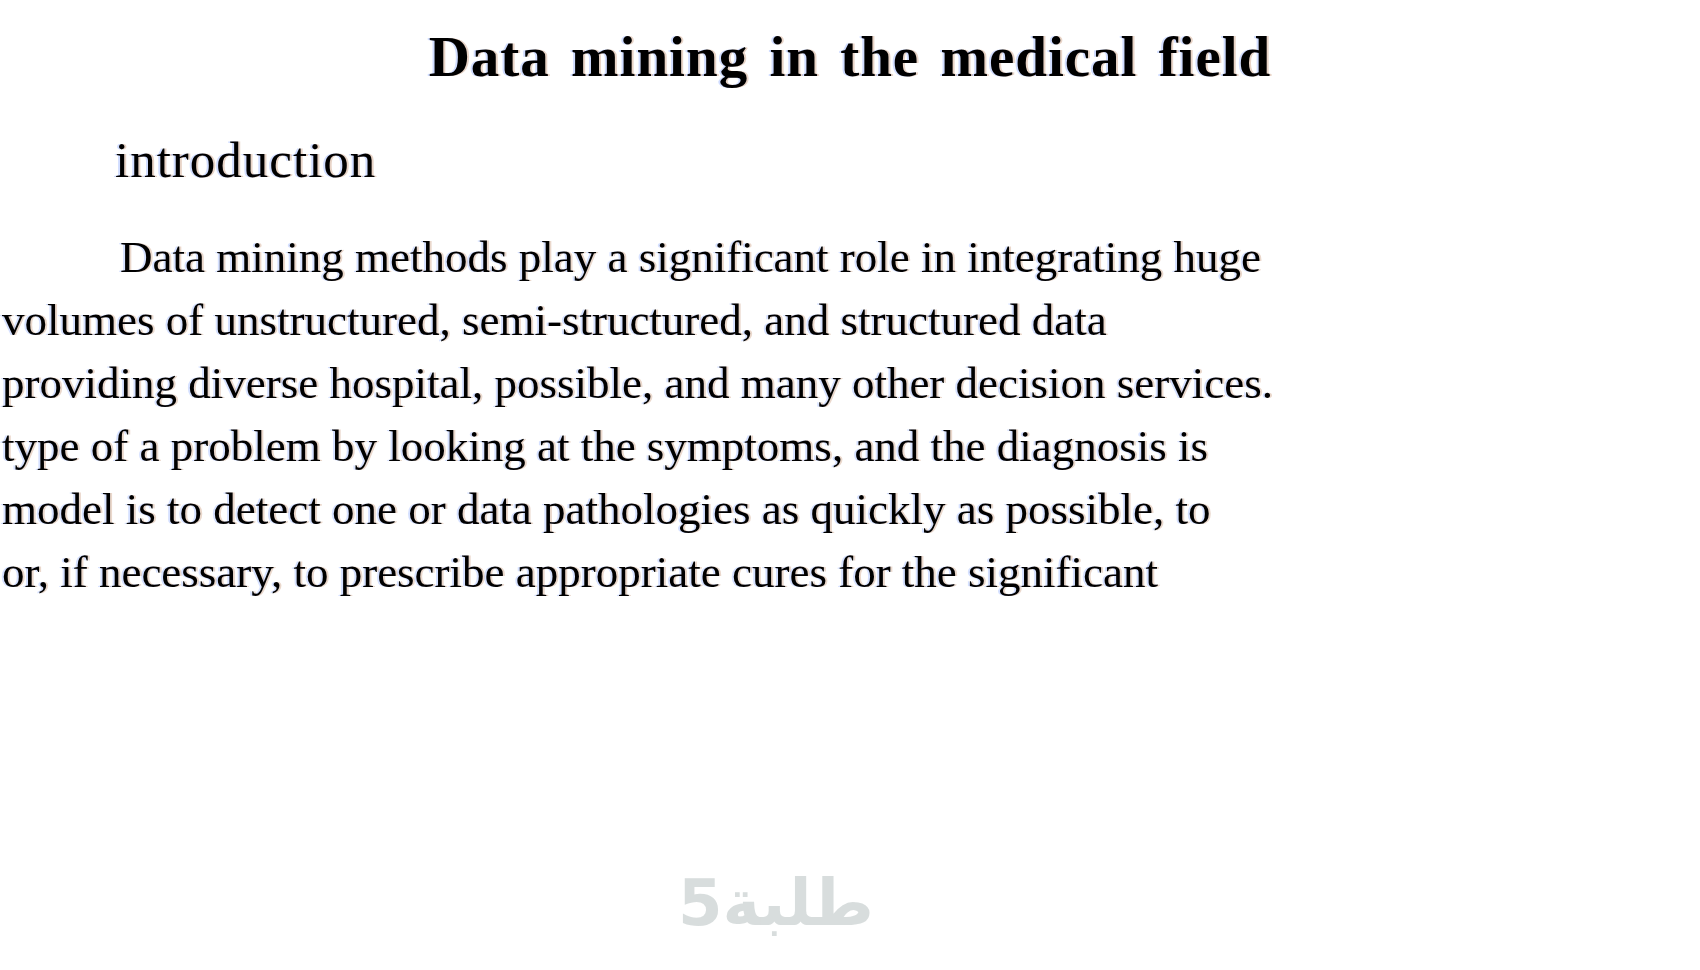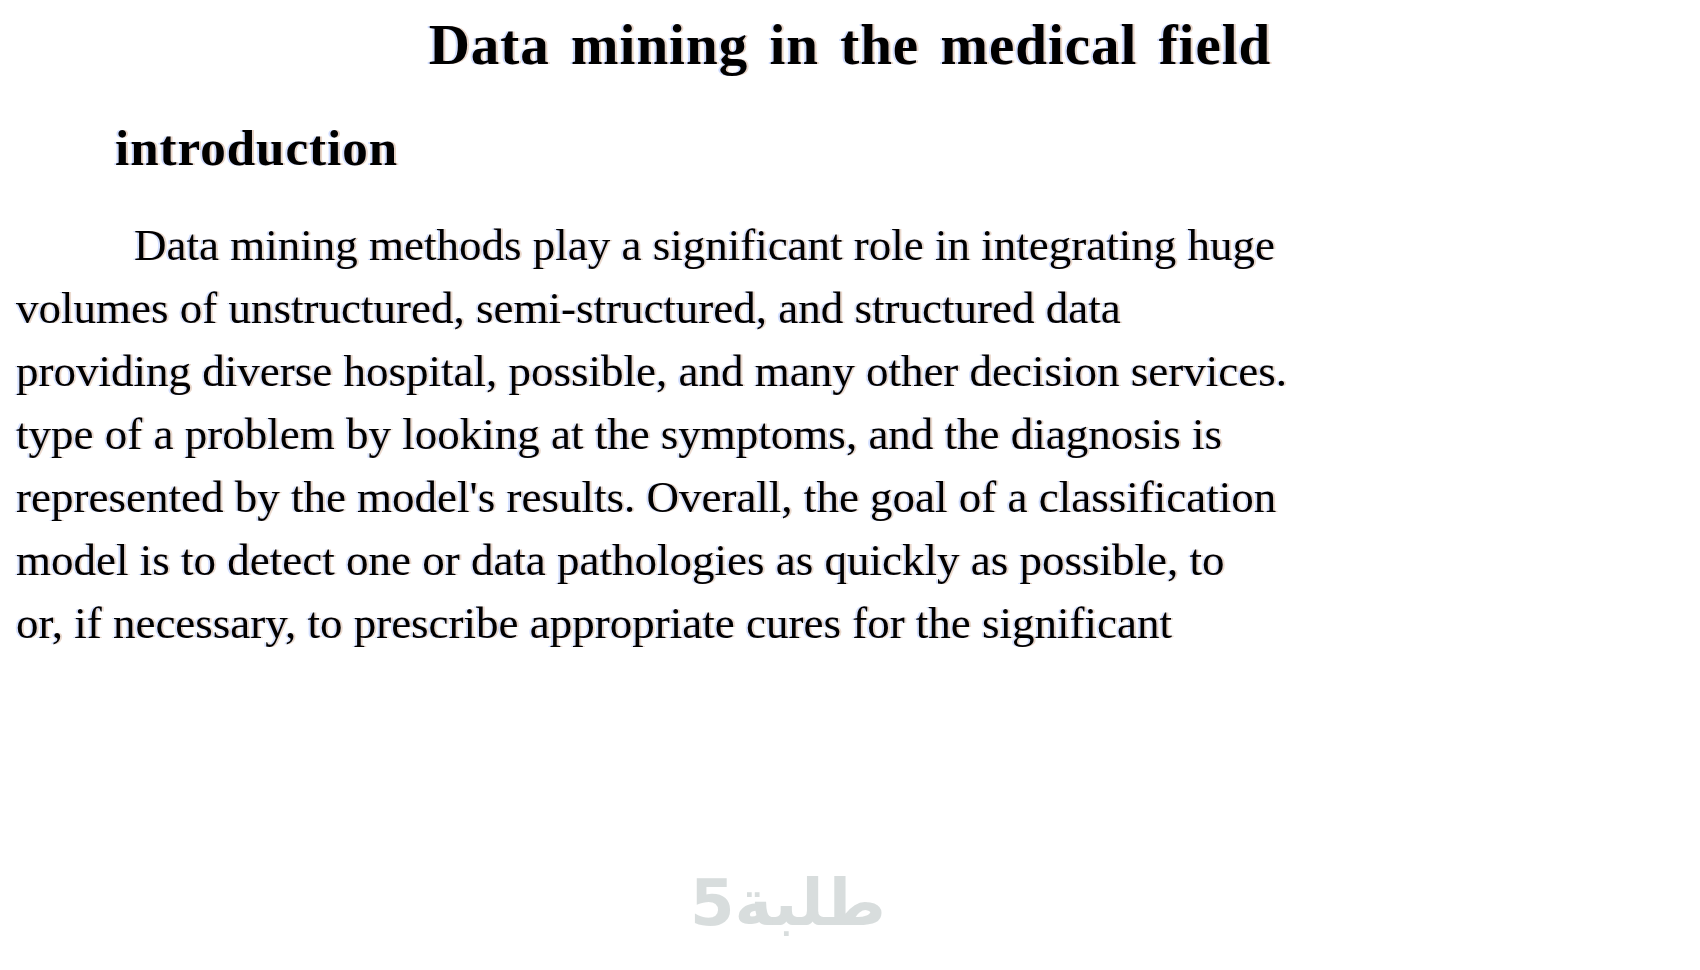--- a/index.html
+++ b/index.html
@@ -16,44 +16,44 @@
     color: #000000;
   }
   .page {
     position: relative;
     width: 1700px;
     height: 970px;
     background: #ffffff;
   }
   .doc-title {
     margin: 0;
-    padding-top: 12px;
+    padding-top: 24px;
     text-align: center;
     font-weight: bold;
     font-size: 57px;
     line-height: 66px;
     letter-spacing: 1px;
     word-spacing: 6px;
     text-shadow: -2px 0 0 rgba(70,120,255,0.25), 2px 0 0 rgba(150,60,0,0.22);
     white-space: nowrap;
   }
   .section-heading {
     margin: 42px 0 0 115px;
-    font-weight: bold;
+    font-weight: normal;
     font-size: 51px;
     line-height: 56px;
     letter-spacing: 1px;
     text-shadow: -2px 0 0 rgba(70,120,255,0.25), 2px 0 0 rgba(150,60,0,0.22);
     white-space: nowrap;
   }
   .paragraph {
     position: relative;
     z-index: 1;
     margin: 38px 0 0 0;
-    padding-left: 16px;
+    padding-left: 2px;
   }
   .line {
     font-size: 45px;
     line-height: 63px;
     white-space: nowrap;
     text-shadow: -2px 0 0 rgba(70,120,255,0.22), 2px 0 0 rgba(150,60,0,0.20);
   }
   .line.indent {
     padding-left: 118px;
   }
@@ -64,37 +64,35 @@
     top: 868px;
     font-family: "DejaVu Sans", sans-serif;
     font-weight: bold;
     font-size: 64px;
     line-height: 70px;
     color: #b9c2c2;
     opacity: 0.55;
     direction: rtl;
     letter-spacing: 3px;
     user-select: none;
-    margin-left: 12px;
   }
 </style>
 </head>
 <body>
 
 <div class="page">
 
   <div class="watermark">طلبة5</div>
 
   <h1 class="doc-title">Data mining in the medical field</h1>
 
   <h2 class="section-heading">introduction</h2>
 
   <div class="paragraph">
     <div class="line indent">Data mining methods play a significant role in integrating huge</div>
     <div class="line">volumes of unstructured, semi-structured, and structured data</div>
     <div class="line">providing diverse hospital, possible, and many other decision services.</div>
     <div class="line">type of a problem by looking at the symptoms, and the diagnosis is</div>
-    <div class="line">represented by the model's results. Overall, the goal of a classification</div>
     <div class="line">model is to detect one or data pathologies as quickly as possible, to</div>
     <div class="line">or, if necessary, to prescribe appropriate cures for the significant</div>
   </div>
 
 </div>
 
 </body></html>

